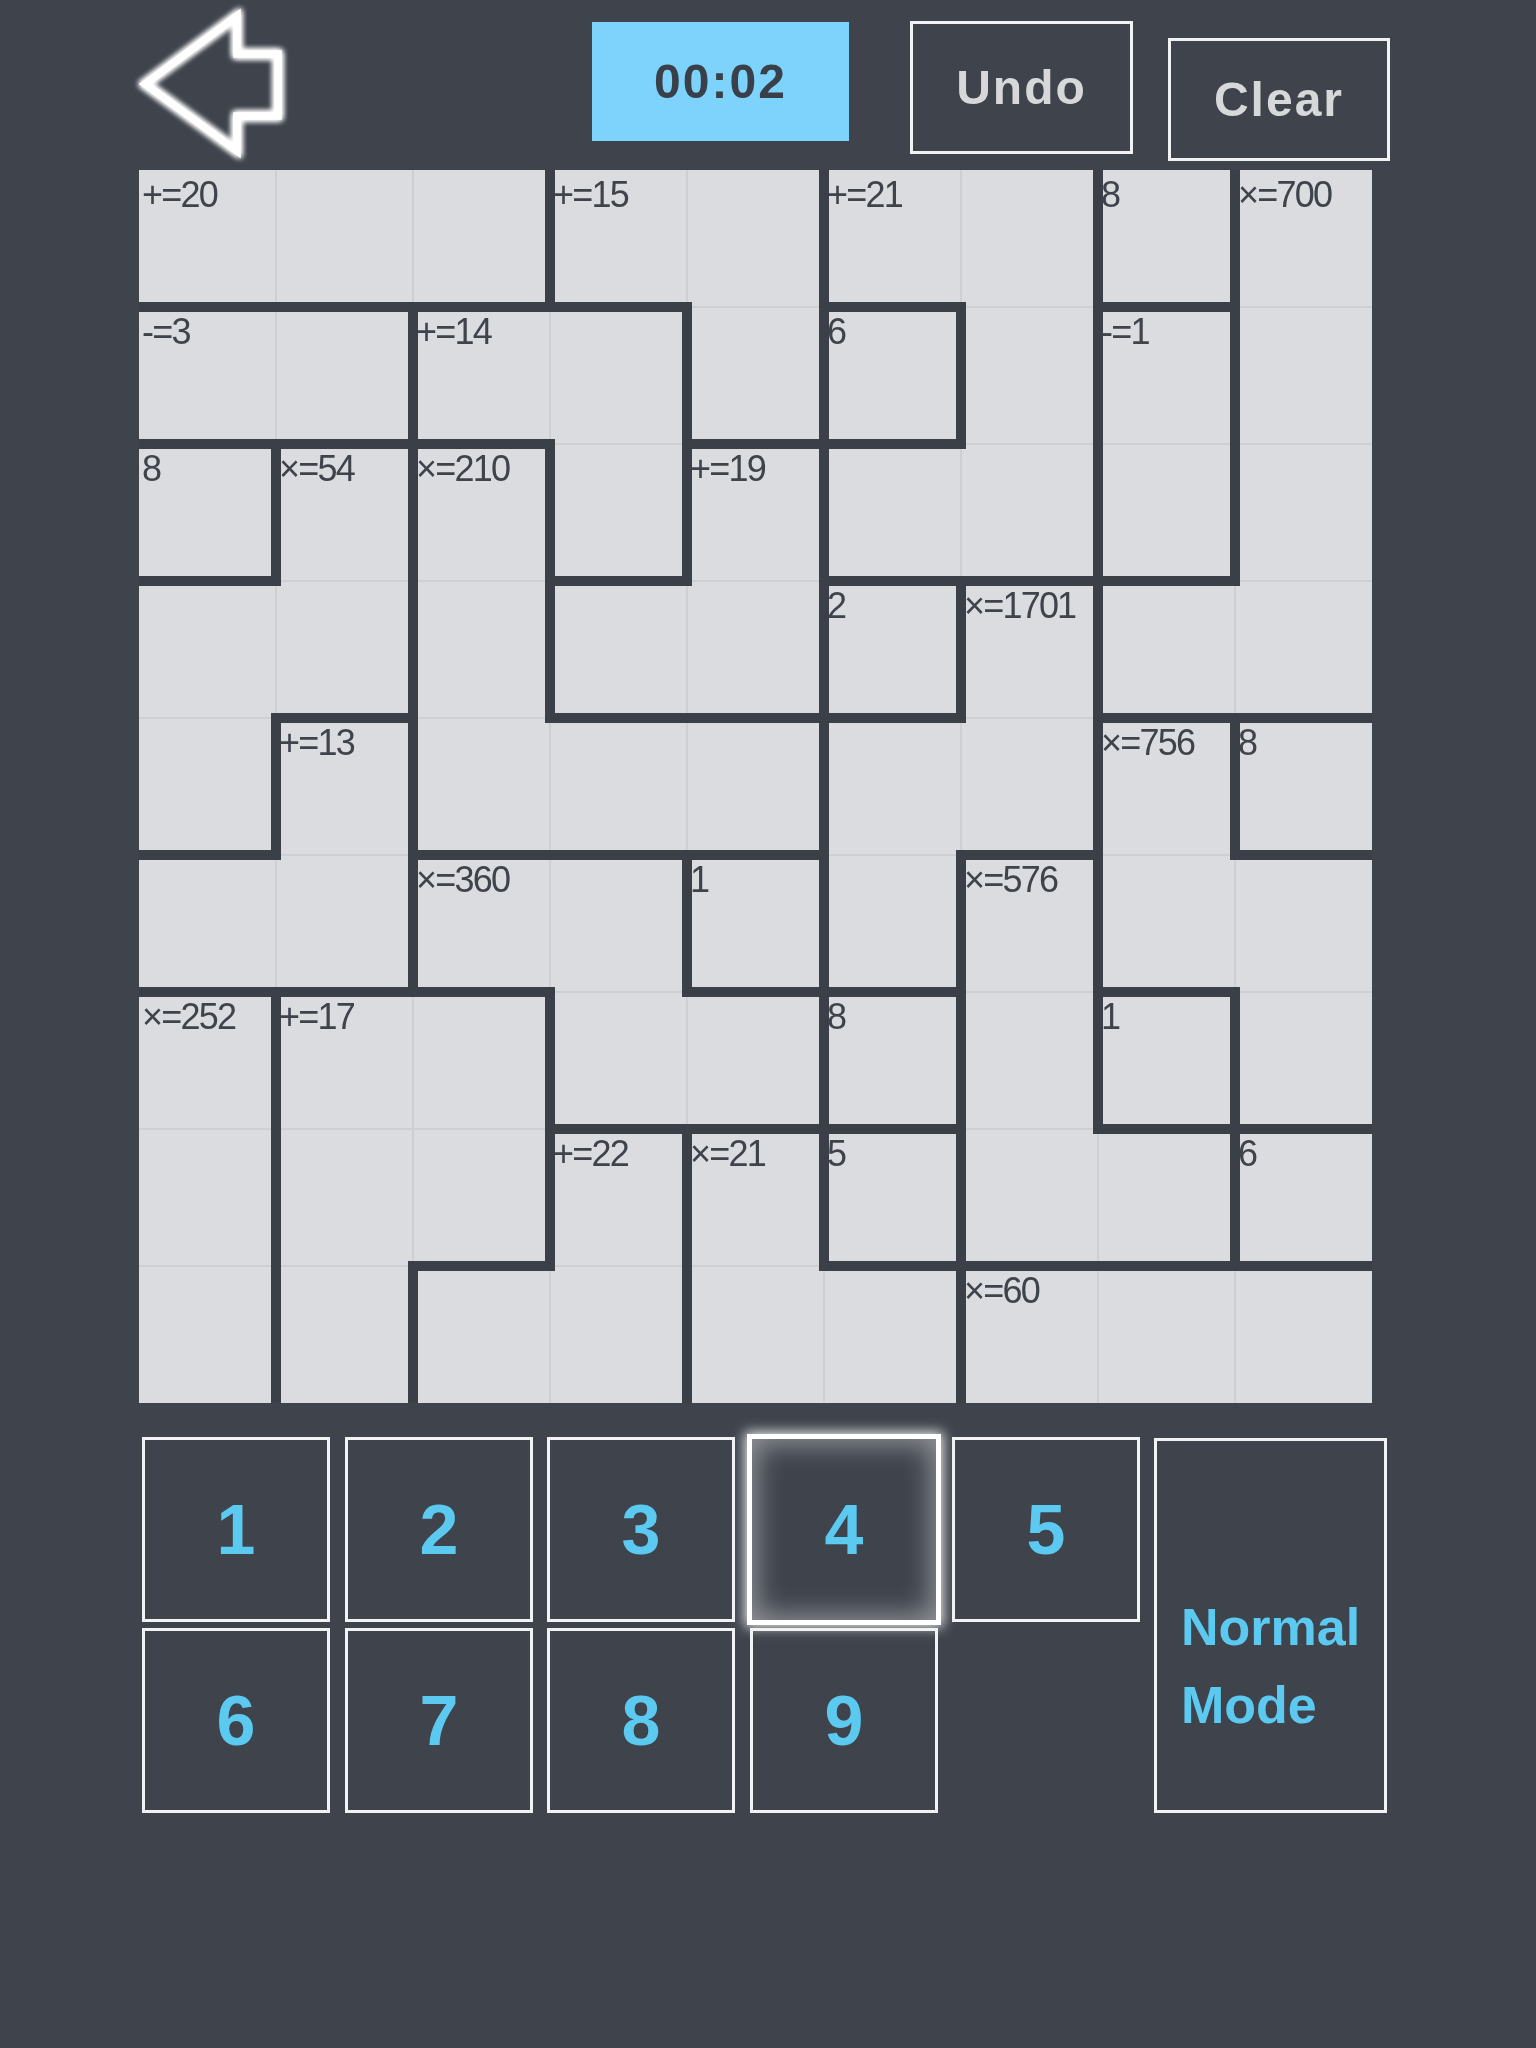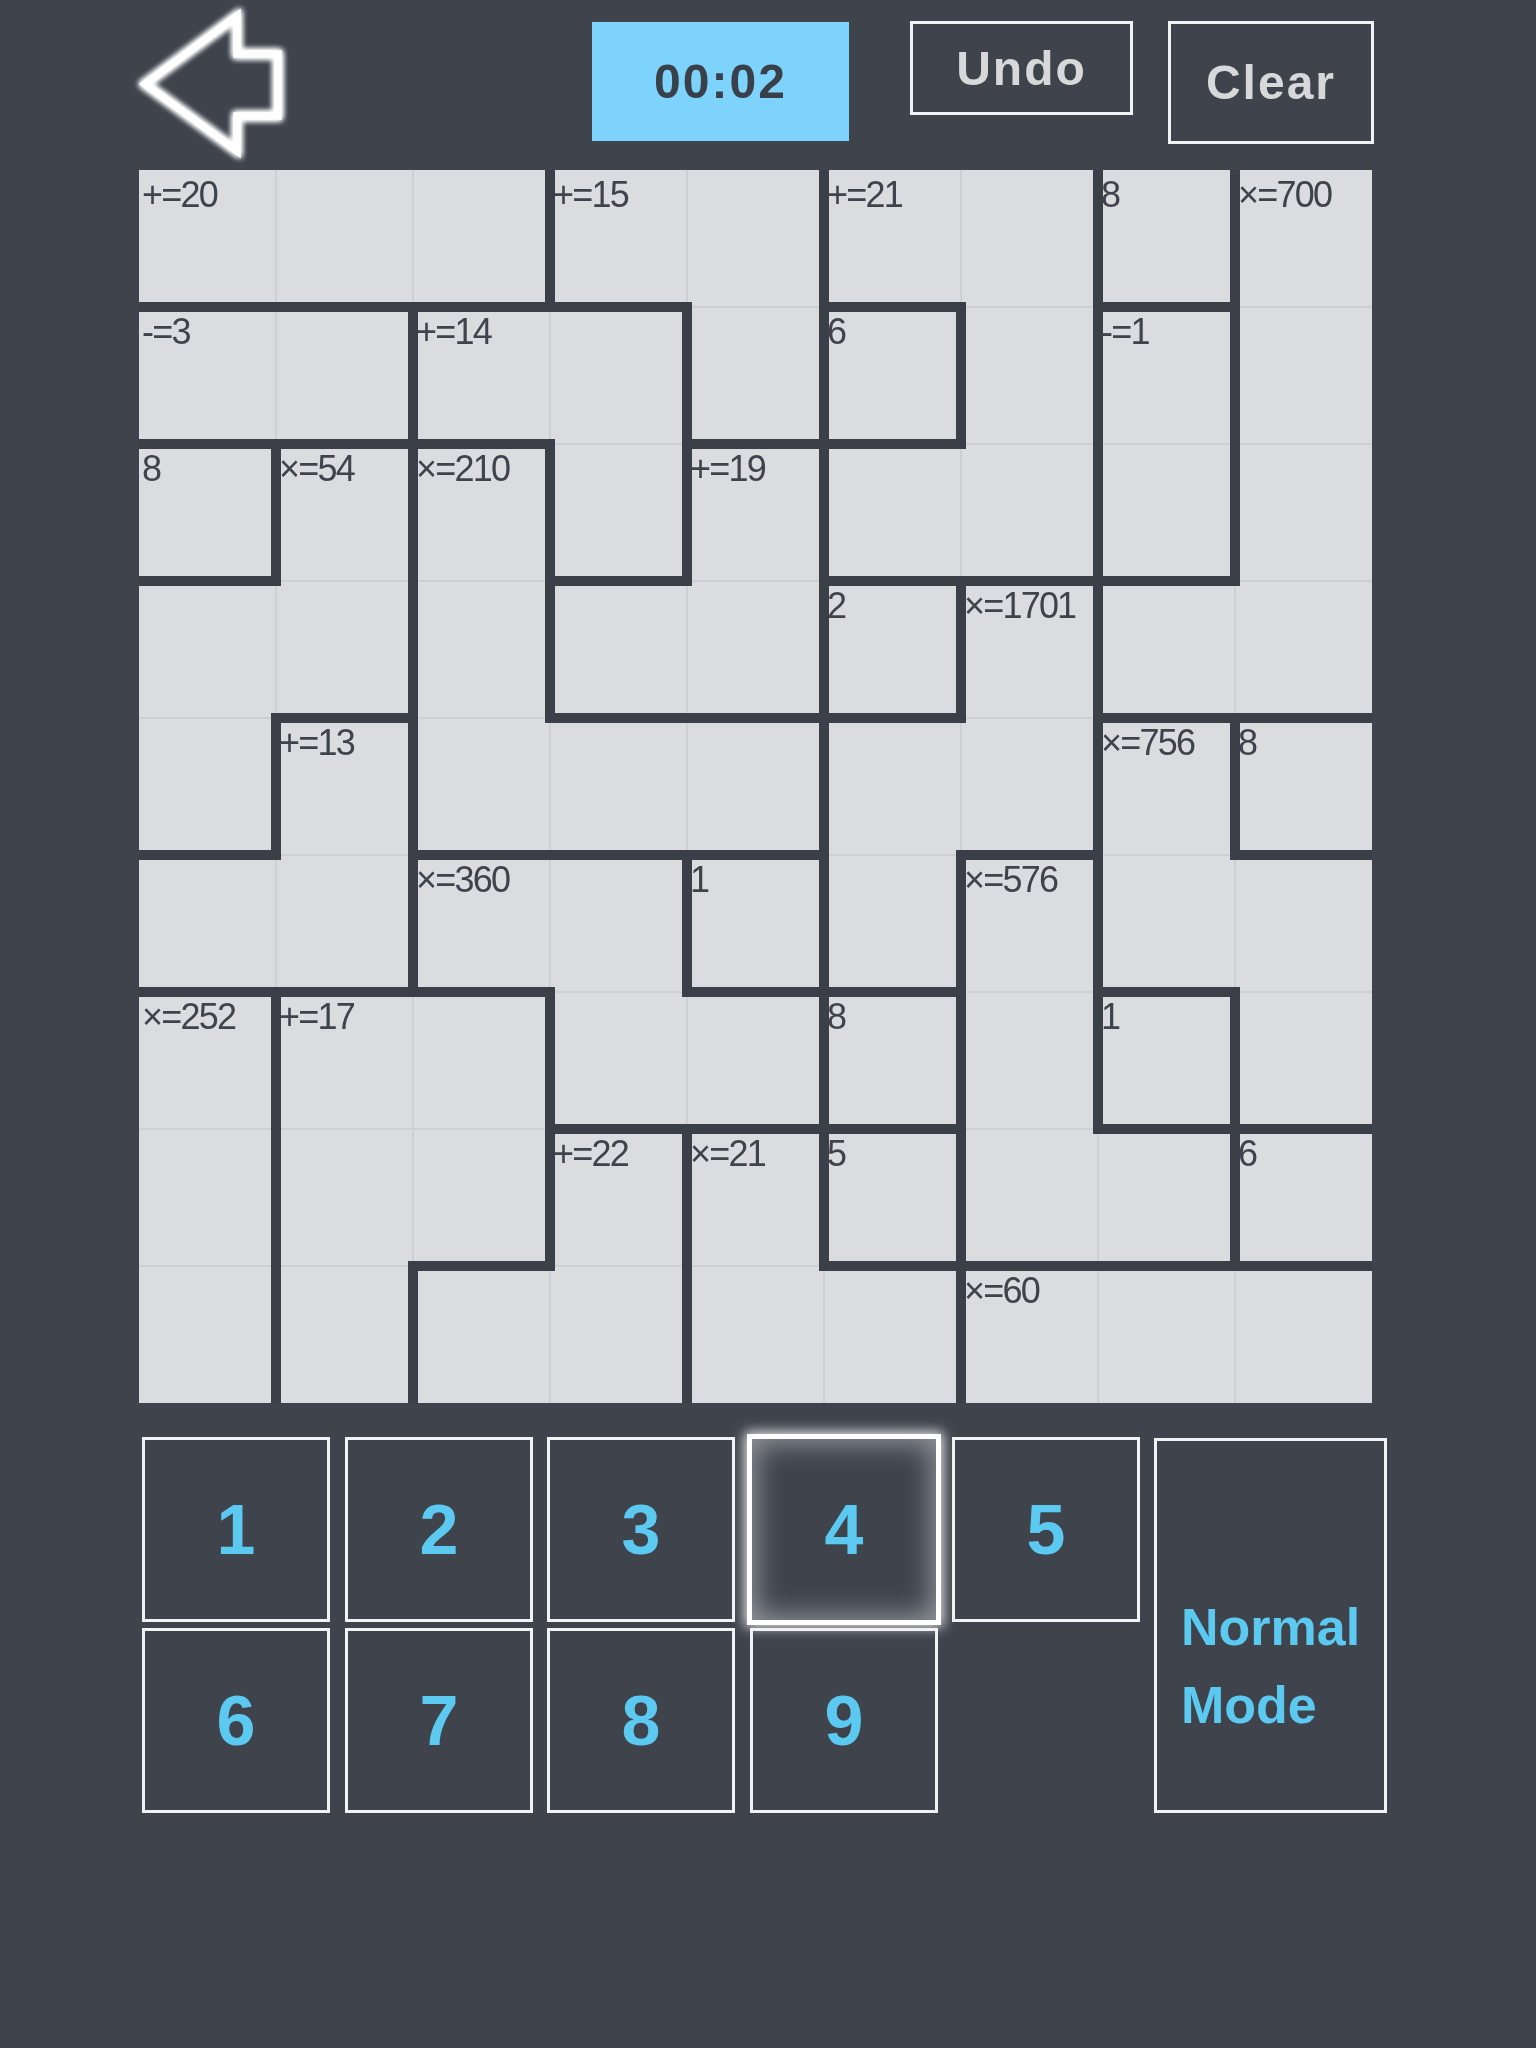--- a/index.html
+++ b/index.html
@@ -19,23 +19,23 @@
           <feMergeNode in="b"></feMergeNode>
           <feMergeNode in="SourceGraphic"></feMergeNode>
         </feMerge>
 </filter>
     </defs>
 <polygon points="45,104 137,36 137,74 178,74 178,136 137,136 137,171" fill="none" stroke="#ffffff" stroke-width="7.5" stroke-linejoin="miter" filter="url(#glow)"></polygon>
 </svg>
 
 <div style="position:absolute;left:592px;top:22px;width:257px;height:119px;background:#7dd3fc;color:#3a4049;font-weight:bold;font-size:48px;letter-spacing:2px;display:flex;align-items:center;justify-content:center">00:02</div>
 
-<div class="tbtn" style="left:910px;top:21px;width:223px;height:94px">Undo</div>
+<div class="tbtn" style="left:910px;top:21px;width:223px;height:133px">Undo</div>
 
-<div class="tbtn" style="left:1168px;top:21px;width:206px;height:123px">Clear</div>
+<div class="tbtn" style="left:1168px;top:38px;width:222px;height:123px">Clear</div>
 
 <svg style="position:absolute;left:139px;top:170px" width="1233" height="1233" viewBox="0 0 1233 1233">
 
 <rect x="0" y="0" width="1233" height="1233" fill="#dbdcdf"></rect>
 
 <g stroke="#cdcfd2" stroke-width="2">
       <line x1="137.0" y1="0" x2="137.0" y2="1233.0"></line>
       <line x1="0" y1="137.0" x2="1233.0" y2="137.0"></line>
       <line x1="274.0" y1="0" x2="274.0" y2="1233.0"></line>
       <line x1="0" y1="274.0" x2="1233.0" y2="274.0"></line>

